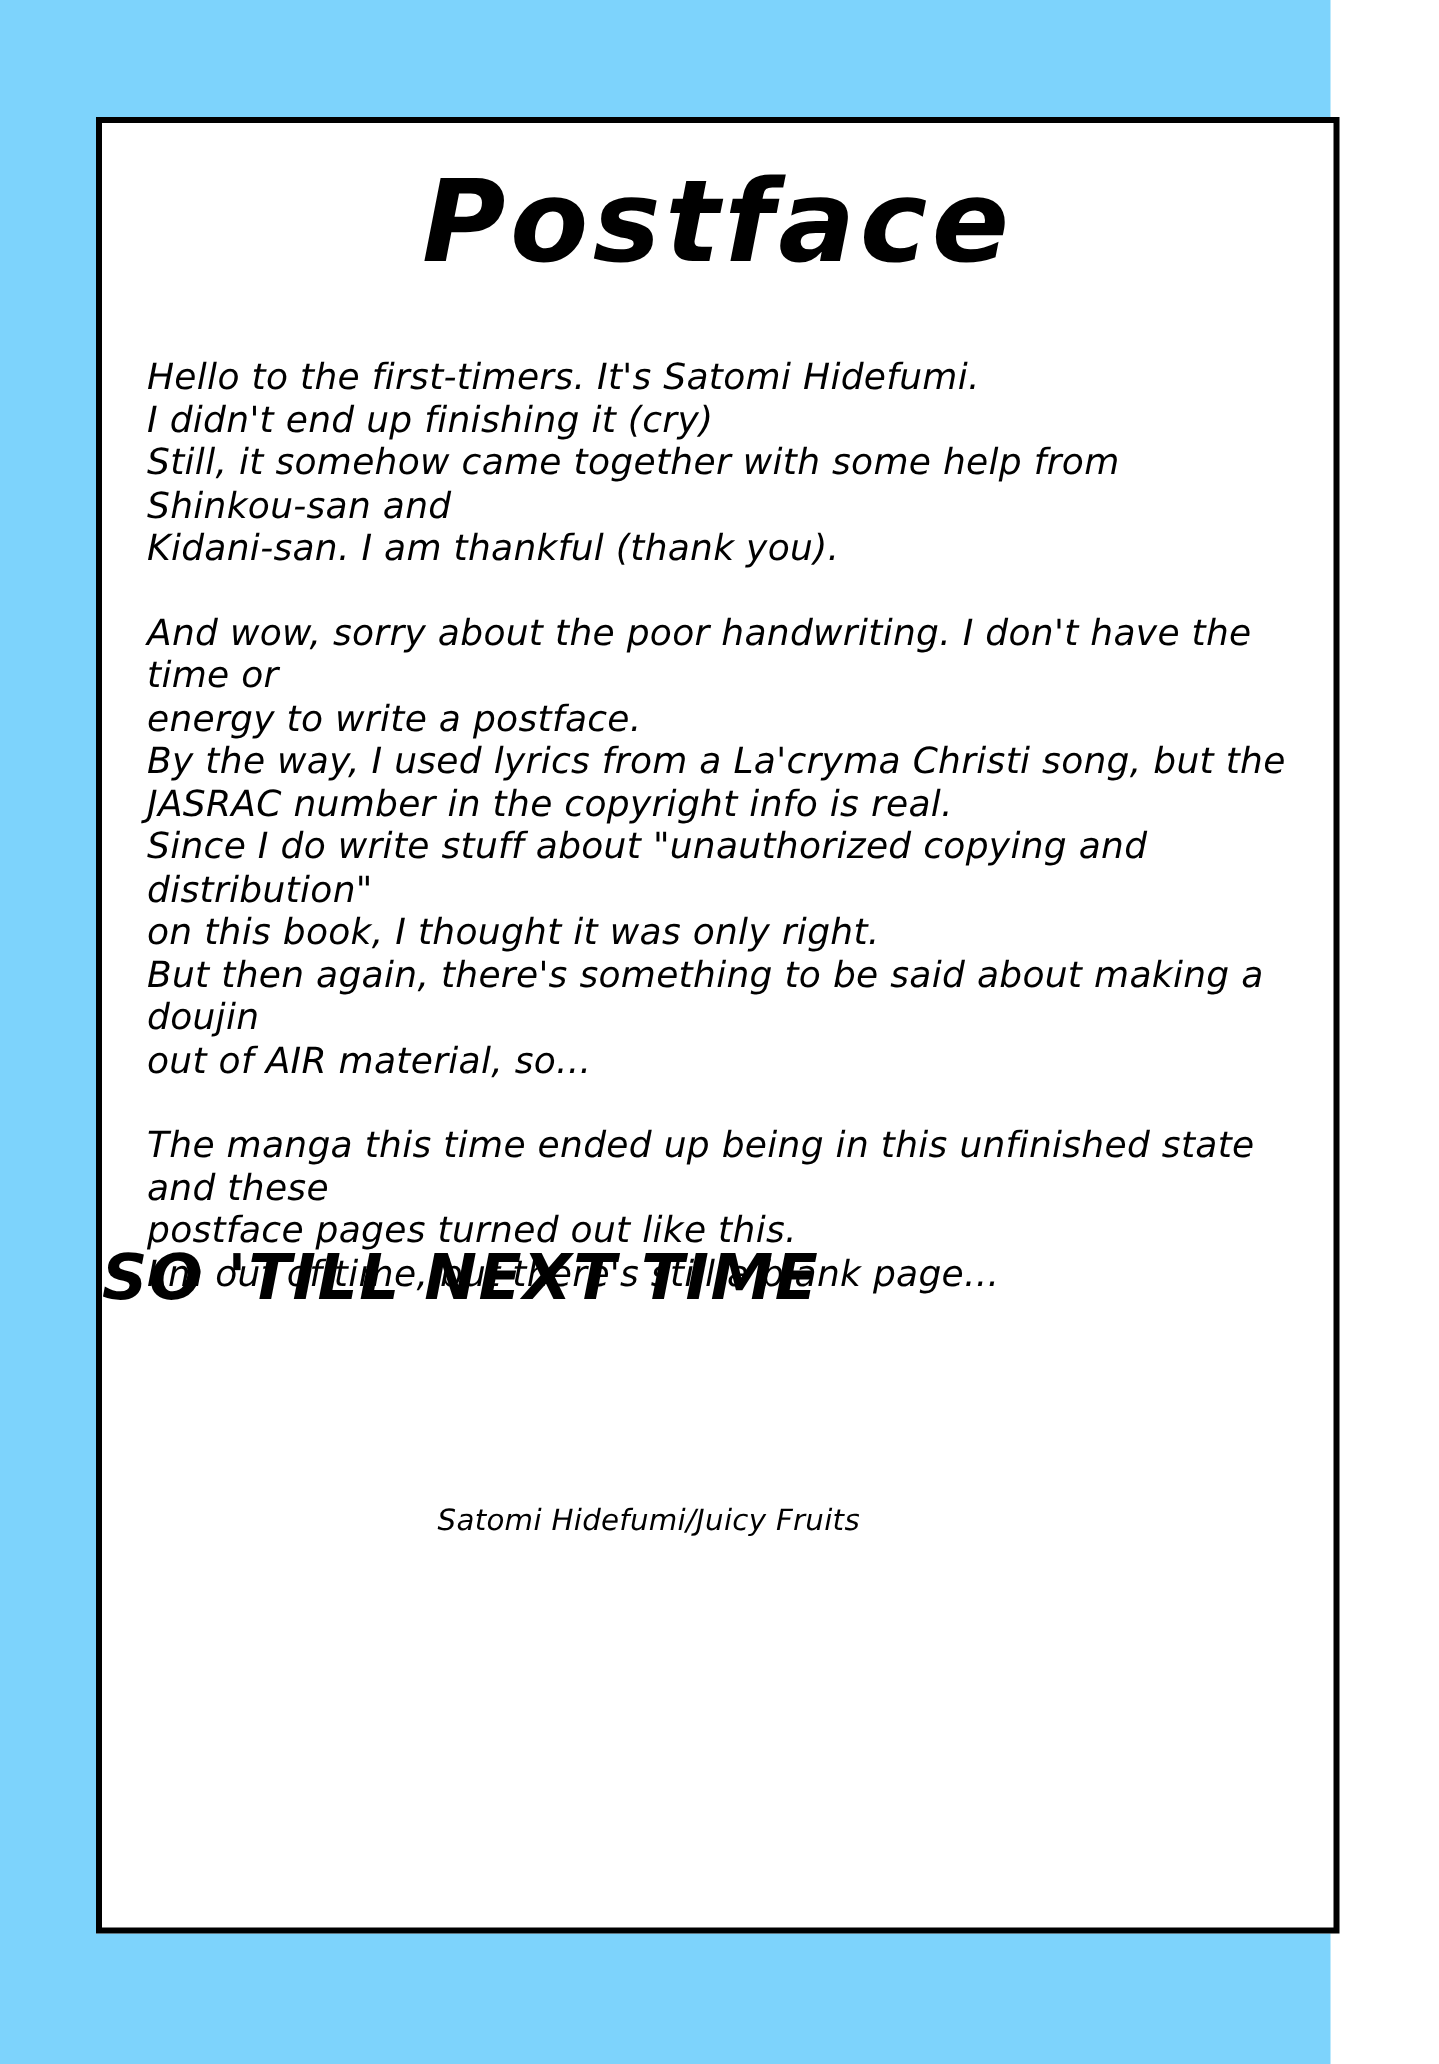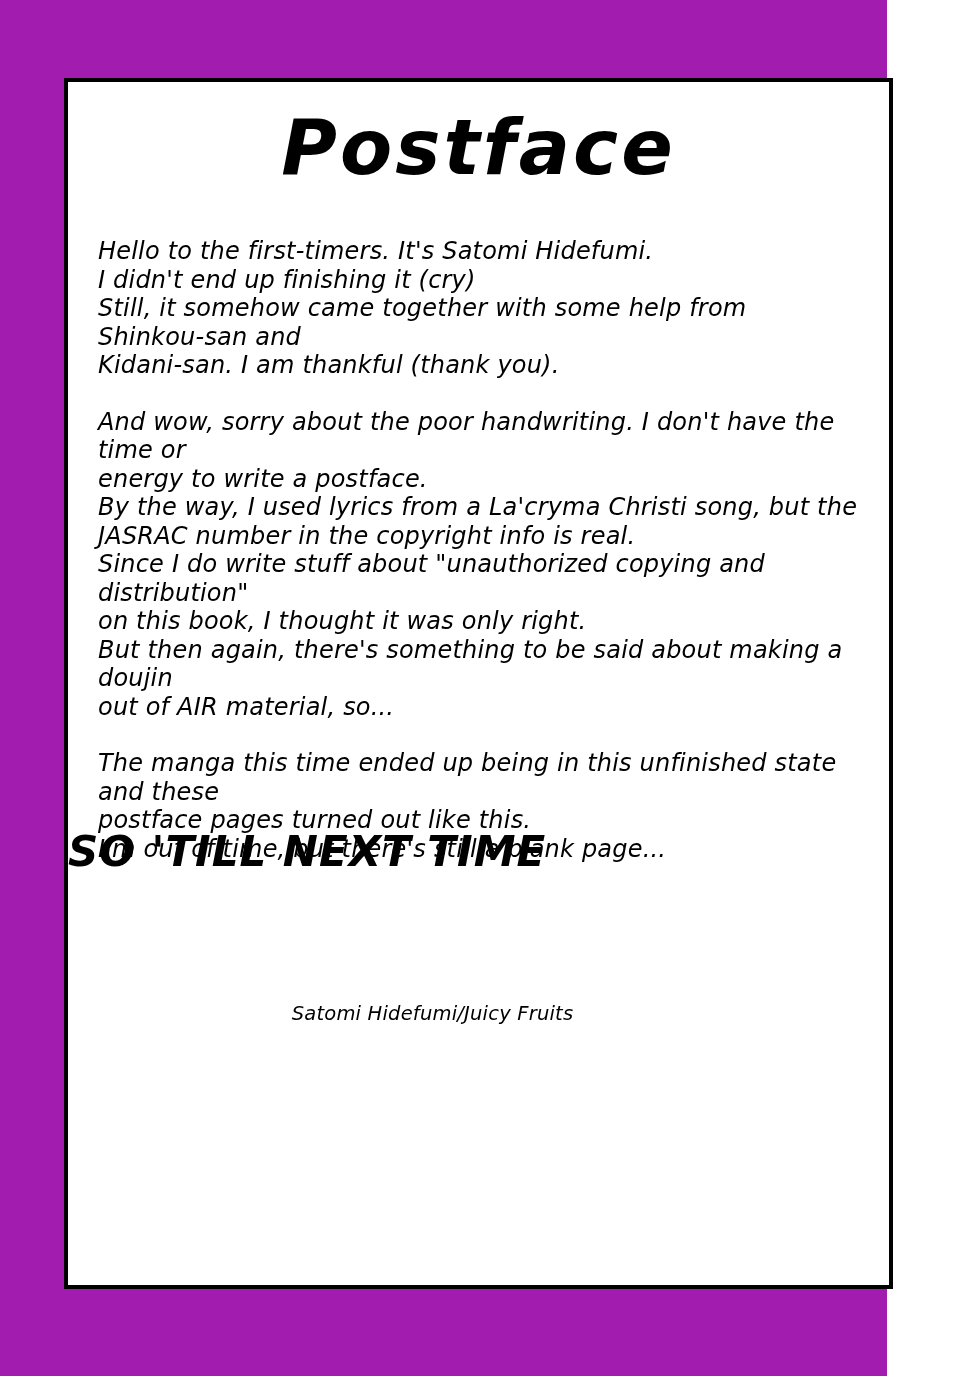--- a/index.html
+++ b/index.html
@@ -13,21 +13,21 @@
     position: relative;
     font-family: "DejaVu Sans", sans-serif;
     color: #000000;
     overflow: hidden;
   }
   .page {
     position: absolute;
     left: 0; top: 0;
     width: 887px;
     height: 1376px;
-    background: #a21caf;
+    background: #7dd3fc;
   }
   .frame {
     position: absolute;
     left: 64px;
     top: 78px;
     width: 829px;
     height: 1211px;
     border: 4px solid #000;
     box-sizing: border-box;
     background: #fff;

